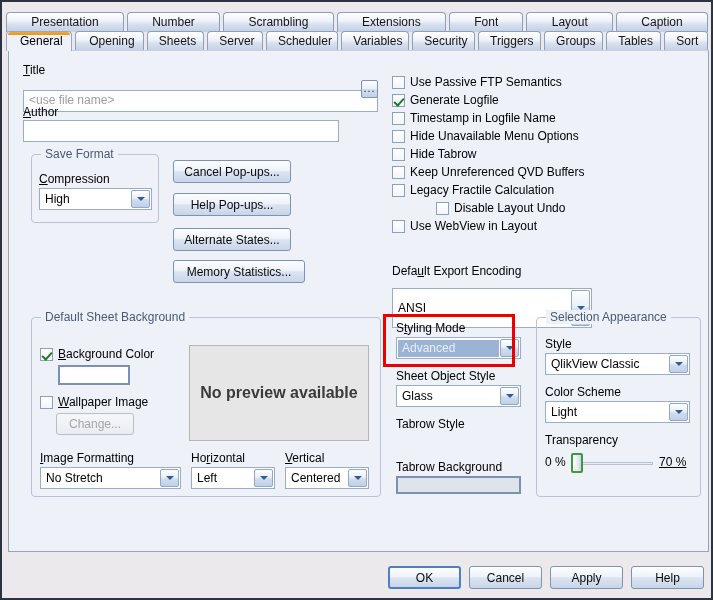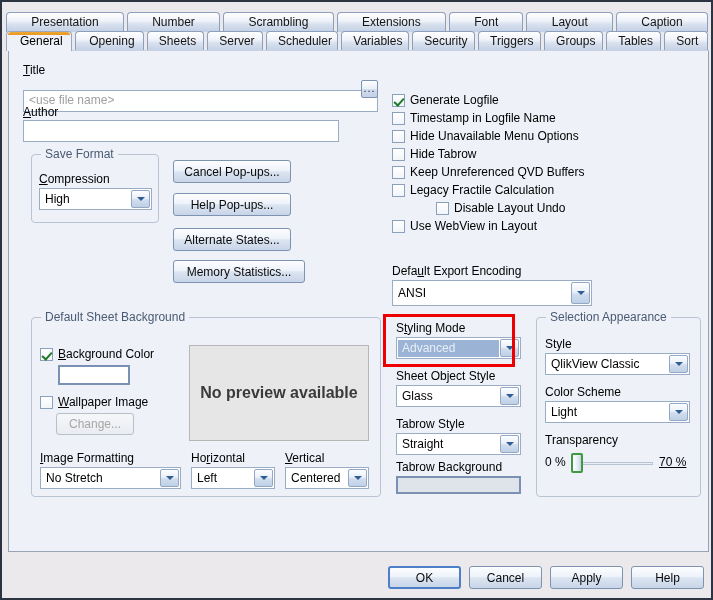--- a/index.html
+++ b/index.html
@@ -346,20 +346,24 @@
     <div class="btn" style="left:164px; top:142px; width:118px; height:23px;">
       <span>Help Pop-ups...</span>
     </div>
     <div class="btn" style="left:164px; top:177px; width:118px; height:23px;">
       <span>Alternate States...</span>
     </div>
     <div class="btn" style="left:164px; top:209px; width:132px; height:23px;">
       <span>Memory Statistics...</span>
     </div>
 
+    <div class="cbrow" style="left:383px; top:24px;">
+      <span class="cbox"></span>
+      <span class="cbtext">Use Passive FTP Semantics</span>
+    </div>
     <div class="cbrow" style="left:383px; top:42px;">
       <span class="cbox checked"></span>
       <span class="cbtext">Generate Logfile</span>
     </div>
     <div class="cbrow" style="left:383px; top:60px;">
       <span class="cbox"></span>
       <span class="cbtext">Timestamp in Logfile Name</span>
     </div>
     <div class="cbrow" style="left:383px; top:78px;">
       <span class="cbox"></span>
@@ -382,21 +386,21 @@
       <span class="cbtext">Disable Layout Undo</span>
     </div>
     <div class="cbrow" style="left:383px; top:168px;">
       <span class="cbox"></span>
       <span class="cbtext">Use WebView in Layout</span>
     </div>
 
     <div class="lbl" style="left:383px; top:213px;">
       Defa<u>u</u><span>lt Export Encoding</span>
     </div>
-    <div class="combo" style="left:383px; top:229px; width:200px; height:26px;">
+    <div class="combo" style="left:383px; top:237px; width:200px; height:40px;">
       <span class="val">ANSI</span>
       <span class="arrow"></span>
     </div>
 
     <div class="group" style="left:22px; top:266px; width:350px; height:180px;">
       <div class="gtitle">Default Sheet Background</div>
     </div>
 
     <div class="cbrow" style="left:31px; top:296px;">
       <span class="cbox checked"></span>
@@ -448,24 +452,20 @@
       <span class="arrow"></span>
     </div>
 
     <div class="lbl" style="left:387px; top:318px;">Sheet Object Style</div>
     <div class="combo" style="left:387px; top:334px; width:125px; height:22px;">
       <span class="val">Glass</span>
       <span class="arrow"></span>
     </div>
 
     <div class="lbl" style="left:387px; top:366px;">Tabrow Style</div>
-    <div class="combo" style="left:387px; top:382px; width:125px; height:22px;">
-      <span class="val">Straight</span>
-      <span class="arrow"></span>
-    </div>
 
     <div class="lbl" style="left:387px; top:409px;">Tabrow Background</div>
     <div class="swatch gray" style="left:387px; top:425px; width:125px; height:18px;"></div>
 
     <div class="group" style="left:527px; top:266px; width:165px; height:180px;">
       <div class="gtitle">Selection Appearance</div>
     </div>
 
     <div class="lbl" style="left:536px; top:286px;">Style</div>
     <div class="combo" style="left:536px; top:302px; width:145px; height:22px;">

